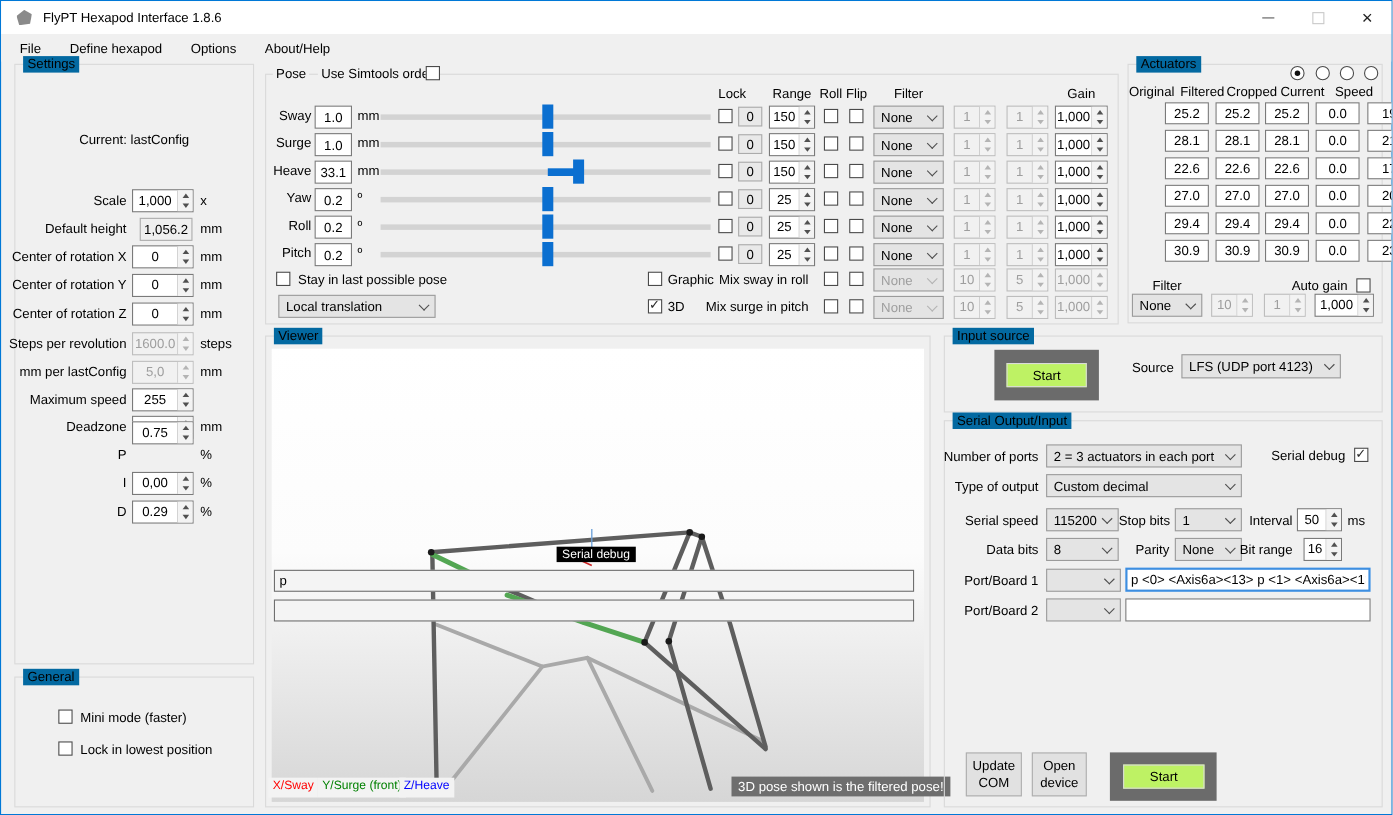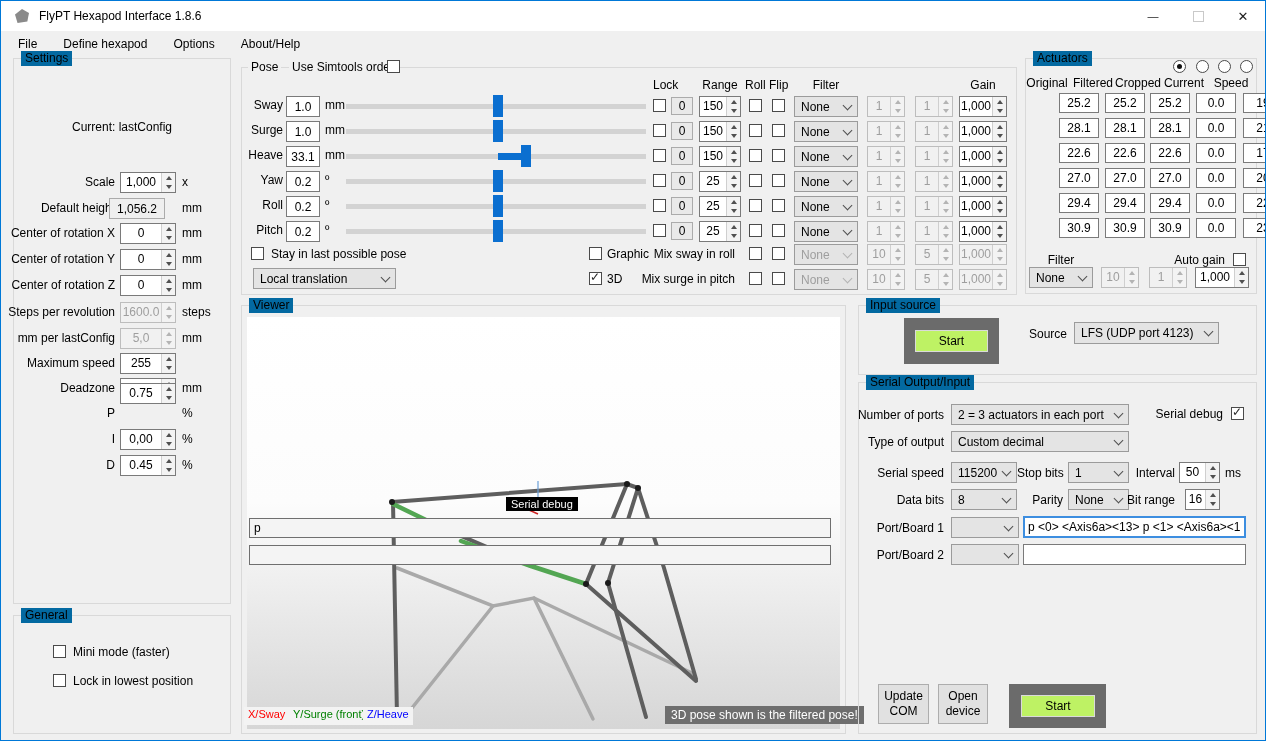--- a/index.html
+++ b/index.html
@@ -125,21 +125,21 @@
   <div class="spin" style="left:119px;top:171px;width:56px;">
       <span class="v">1,000</span>
       <span class="sb">
         <i class="up"></i>
         <i class="dn"></i>
       </span>
     </div>
   <div class="a" style="left:181px;top:174px;">x</div>
 
   <div class="a rlabel nw" style="left:0;top:200px;width:114px;">Default height</div>
-  <div class="vbox ro" style="left:108px;top:197px;width:56px;height:21px;">1,056.2</div>
+  <div class="vbox ro" style="left:126px;top:197px;width:48px;height:21px;">1,056.2</div>
   <div class="a" style="left:181px;top:200px;">mm</div>
 
   <div class="a rlabel nw" style="left:0;top:225px;width:114px;">Center of rotation X</div>
   <div class="spin" style="left:119px;top:222px;width:56px;">
       <span class="v">0</span>
       <span class="sb">
         <i class="up"></i>
         <i class="dn"></i>
       </span>
     </div>
@@ -219,21 +219,21 @@
       <span class="v">0,00</span>
       <span class="sb">
         <i class="up"></i>
         <i class="dn"></i>
       </span>
     </div>
   <div class="a" style="left:181px;top:431px;">%</div>
 
   <div class="a rlabel nw" style="left:0;top:457px;width:114px;">D</div>
   <div class="spin" style="left:119px;top:454px;width:56px;">
-      <span class="v">0.45</span>
+      <span class="v">0.29</span>
       <span class="sb">
         <i class="up"></i>
         <i class="dn"></i>
       </span>
     </div>
   <div class="a" style="left:181px;top:457px;">%</div>
 
 
   <div class="grp" style="left:12px;top:614px;width:218px;height:119px;">
     <span class="grp-t">General</span>

